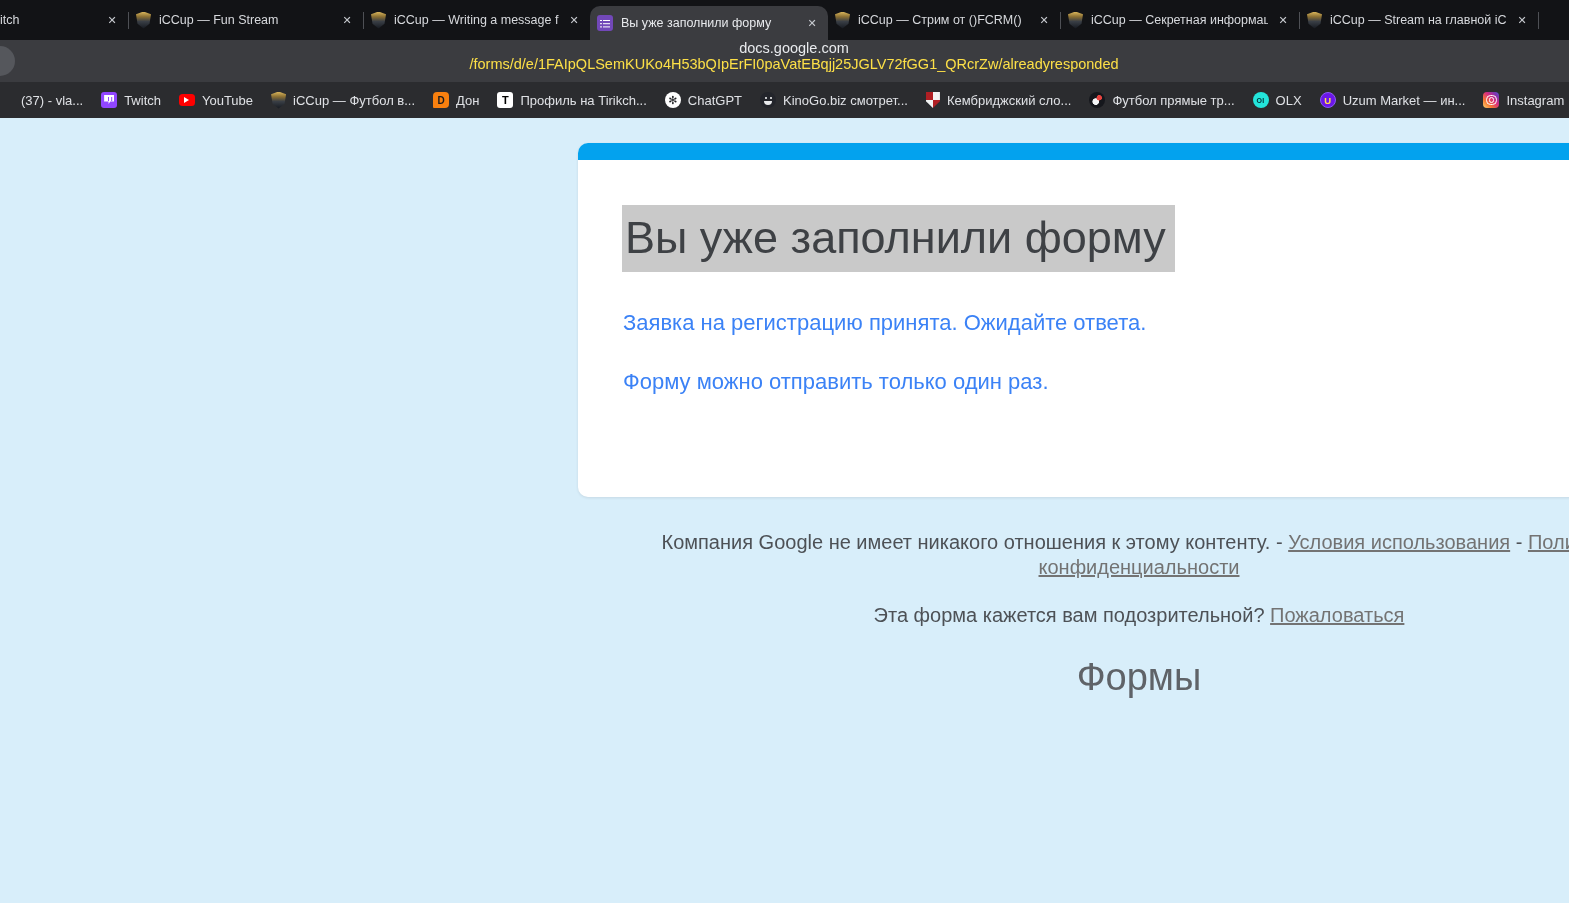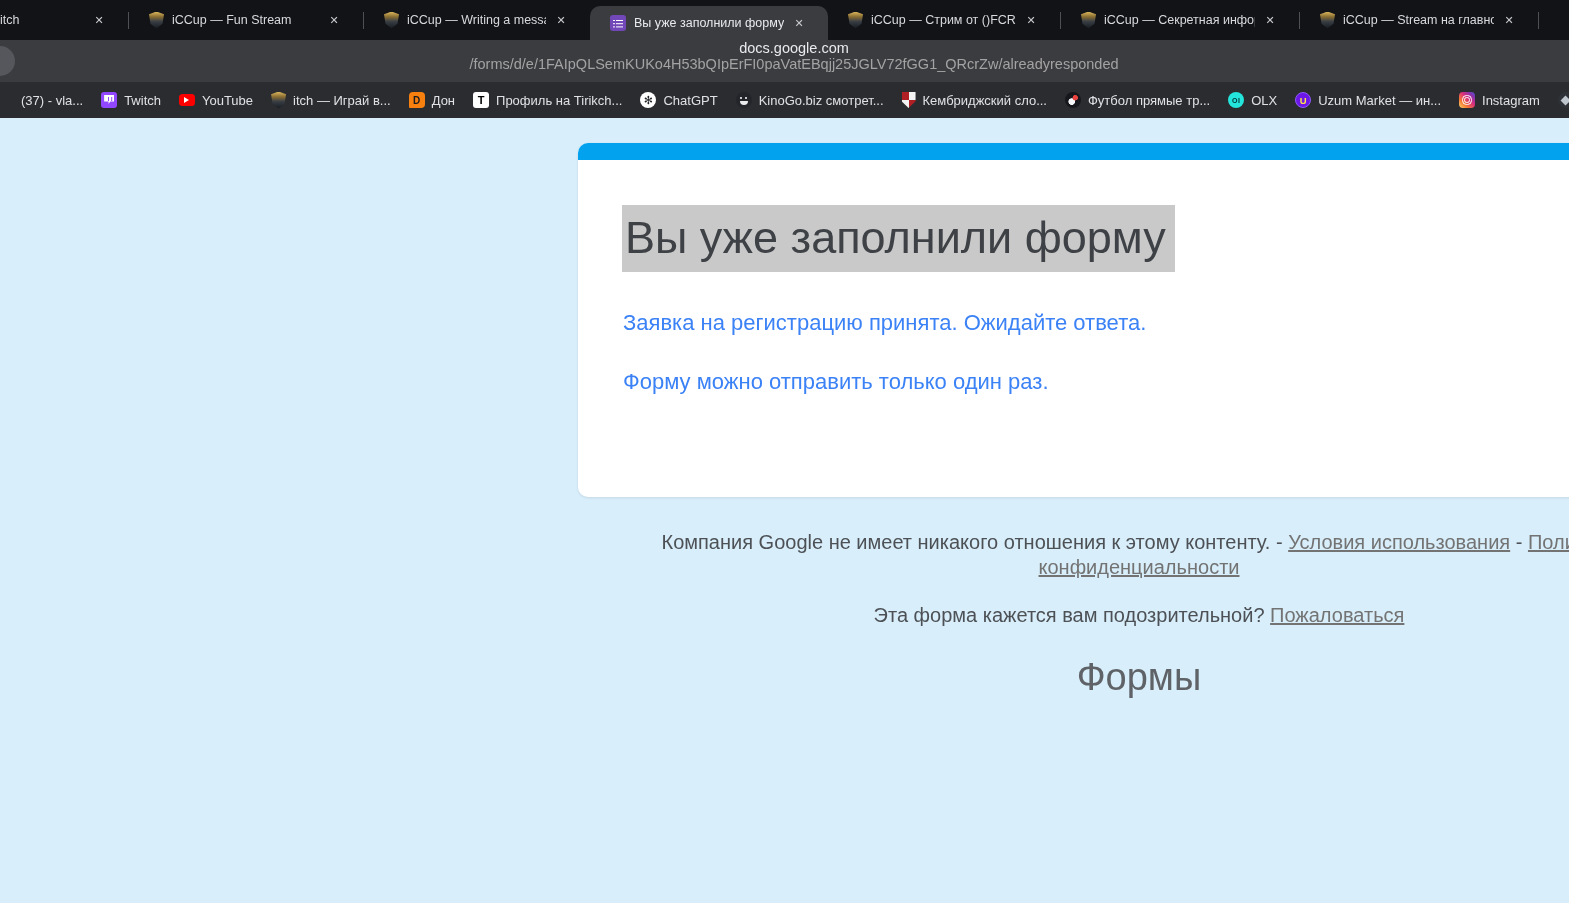--- a/index.html
+++ b/index.html
@@ -1,21 +1,21 @@
 <!DOCTYPE html>
 <html><head>
 <meta charset="utf-8">
 <style>
   html,body{margin:0;padding:0;background:#121316;}
   body{width:1569px;height:903px;overflow:hidden;font-family:"Liberation Sans",sans-serif;}
   .stage{position:relative;width:1569px;height:903px;overflow:hidden;}
 
   
   .tabbar{position:absolute;left:0;top:0;width:100%;height:40px;background:#121316;display:flex;align-items:flex-end;overflow:hidden;}
-  .tab{display:flex;align-items:center;height:40px;padding:0 20px;color:#d7d9dd;font-size:12.5px;box-sizing:border-box;flex:none;}
+  .tab{display:flex;align-items:center;height:40px;padding:0 7px;color:#d7d9dd;font-size:12.5px;box-sizing:border-box;flex:none;}
   .tab-label{flex:1;white-space:nowrap;overflow:hidden;margin-right:6px;}
   .tab-close{flex:none;width:18px;height:18px;display:flex;align-items:center;justify-content:center;border-radius:50%;font-size:11px;color:#c8cbd0;cursor:pointer;}
   .tab.active{background:#3b3c40;border-radius:10px 10px 0 0;height:34px;color:#e8eaed;}
   .sep{width:1px;height:17px;background:#4e5055;align-self:center;flex:none;}
   .t1{width:128px;padding-left:0;}
   .t2{width:234px;} .t3{width:226px;} .t4{width:238px;} .t5{width:232px;} .t6{width:238px;} .t7{width:238px;}
 
   
   .bi{width:16px;height:16px;border-radius:3px;margin-right:8px;flex:none;display:flex;align-items:center;justify-content:center;font-weight:700;position:relative;box-sizing:border-box;}
 
@@ -69,21 +69,21 @@
 
   
   .fav-math{background:#2e3238;border-radius:50%;}
   .fav-math::before{content:"";width:7px;height:7px;background:#bfc5cc;transform:rotate(45deg);}
 
   
   .toolbar{position:absolute;left:0;top:40px;width:100%;height:42px;background:#3b3c40;overflow:hidden;}
   .site-chip{position:absolute;left:-15px;top:6px;width:30px;height:30px;border-radius:50%;background:#55575c;cursor:pointer;}
   .urlbox{position:absolute;left:29px;top:0;right:10px;height:42px;display:flex;align-items:center;font-size:14.5px;white-space:nowrap;overflow:hidden;flex-direction:column;}
   .url-host{color:#e8eaed;}
-  .url-path{color:#a3a3a3;}
+  .url-path{color:#fde047;}
 
   
   .bmbar{position:absolute;left:0;top:82px;width:100%;height:36px;background:#2b2c2f;display:flex;align-items:center;overflow:hidden;padding-left:18px;}
   .bm{display:flex;align-items:center;margin:0 9px;cursor:pointer;flex:none;}
   .bm .bi{margin-right:7px;}
   .bm-label{color:#dfe1e5;font-size:13px;white-space:nowrap;}
   .bm-first{margin-left:3px;}
 
   
   .content{position:absolute;left:0;top:118px;width:1569px;height:785px;background:#d8eefa;overflow:hidden;}
@@ -164,21 +164,21 @@
     <div class="bm">
       <span class="bi fav-twitch"></span>
       <span class="bm-label">Twitch</span>
     </div>
     <div class="bm">
       <span class="bi fav-yt"></span>
       <span class="bm-label">YouTube</span>
     </div>
     <div class="bm">
       <span class="bi fav-iccup"></span>
-      <span class="bm-label">itch — Играй в...</span>
+      <span class="bm-label">iCCup — Футбол в...</span>
     </div>
     <div class="bm">
       <span class="bi fav-don">D</span>
       <span class="bm-label">Дон</span>
     </div>
     <div class="bm">
       <span class="bi fav-t">T</span>
       <span class="bm-label">Профиль на Tirikch...</span>
     </div>
     <div class="bm">

